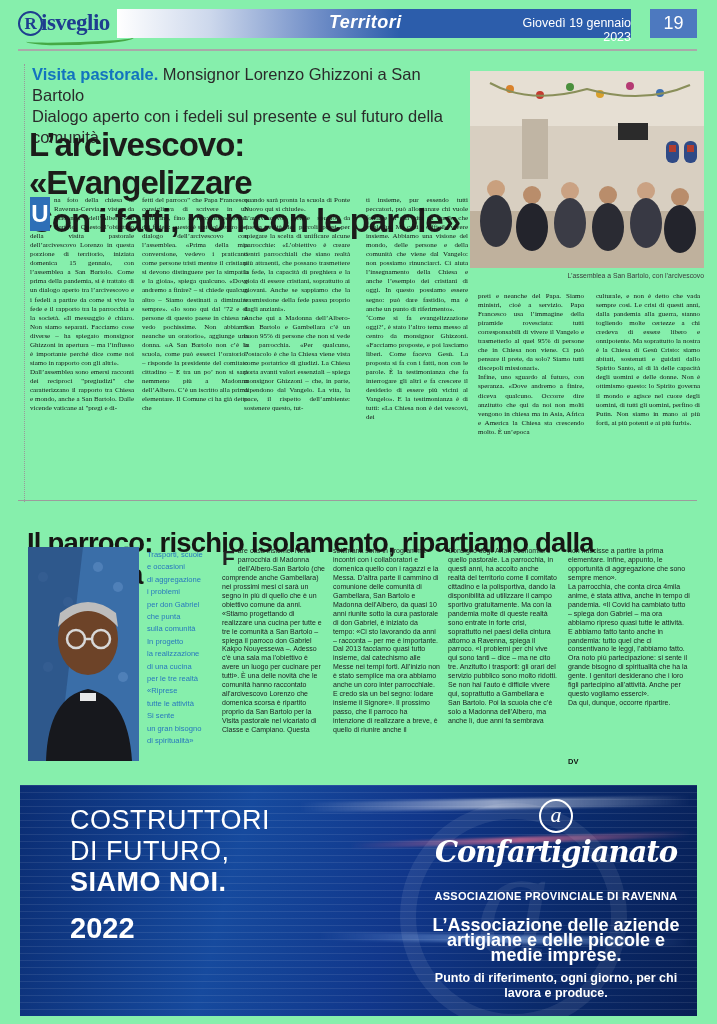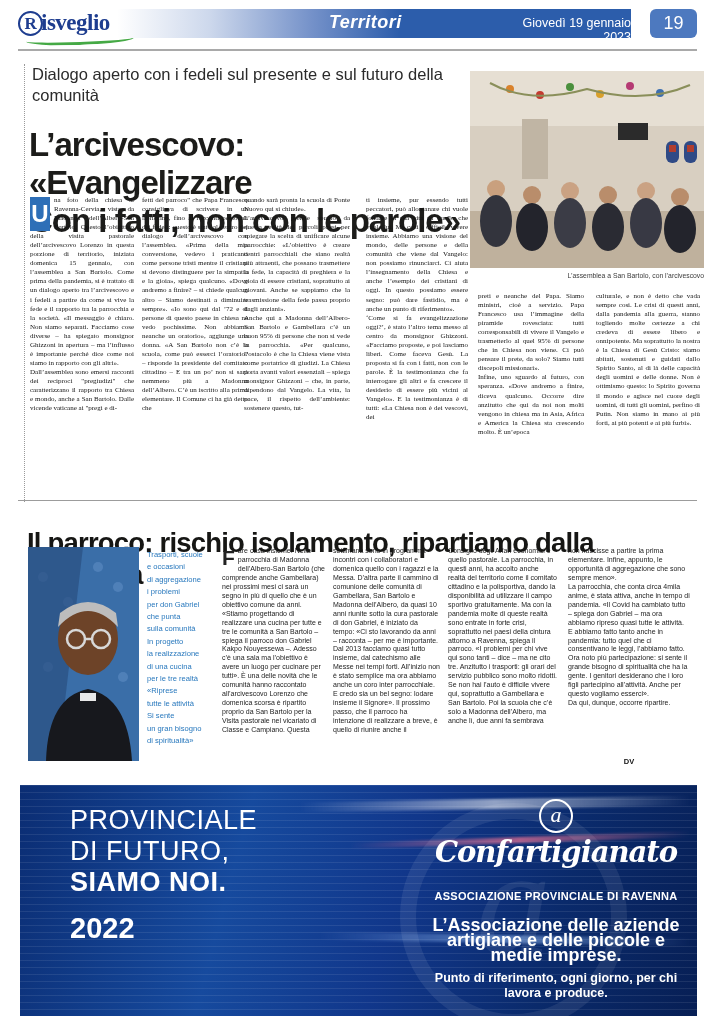--- a/index.html
+++ b/index.html
@@ -1,31 +1,31 @@
 <!DOCTYPE html>
 <html><head>
 <meta charset="utf-8">
 <style>
   html,body{margin:0;padding:0;background:#e9e9e9;}
-  .page{position:relative;width:717px;height:1024px;background:#ffffff;margin:0 auto;overflow:hidden;
+  .page{position:relative;width:717px;height:1024px;background:#86efac;margin:0 auto;overflow:hidden;
         font-family:"Liberation Sans",sans-serif;color:#1a1a1a;}
 
   
   .logo{position:absolute;left:18px;top:10px;width:120px;height:32px;}
   .logo-text{font-family:"Liberation Serif",serif;font-weight:700;font-size:23px;color:#1e3d8f;letter-spacing:-0.5px;}
   .logo-r{display:inline-block;border:2px solid #1e3d8f;border-radius:50%;width:21px;height:21px;line-height:21px;
           text-align:center;font-size:17px;margin-right:-2px;vertical-align:1px;}
   .logo-swoosh{position:absolute;left:8px;top:24px;width:108px;height:8px;border-bottom:3px solid #45a945;
                border-radius:50%;transform:rotate(-2deg);}
   .header-bar{position:absolute;left:117px;top:9px;width:514px;height:29px;
               background:linear-gradient(to right,#ffffff 0%,#cdd8ec 18%,#7491c9 38%,#2c5dab 55%,#2c5dab 100%);}
   .section-title{position:absolute;left:212px;top:3px;font-style:italic;font-weight:700;font-size:18px;color:#fff;letter-spacing:0.5px;}
   .header-date{position:absolute;left:382px;top:7px;font-size:12.5px;color:#fff;text-align:right;}
   .page-num{position:absolute;left:650px;top:9px;width:47px;height:29px;background:#4d79bf;color:#fff;
-            font-size:18px;text-align:center;line-height:29px;border-radius:6px;}
+            font-size:18px;text-align:center;line-height:29px;}
   .header-rule{position:absolute;left:18px;top:49px;width:679px;border-top:2px solid #a9a9a9;}
 
   
   .a1-dotted{position:absolute;left:24px;top:64px;height:438px;border-left:1px dotted #9a9a9a;}
   .kicker{position:absolute;left:32px;top:64px;width:430px;font-size:16.5px;line-height:21px;color:#2b2b2b;}
   .kicker-hl{color:#1273bf;font-weight:700;}
   .headline1{position:absolute;left:29px;top:104px;width:445px;font-size:33px;line-height:38px;font-weight:700;
              color:#1c1c1a;letter-spacing:-1px;}
   .headline1 span{display:block;}
   .photo1{position:absolute;left:470px;top:71px;width:234px;height:197px;overflow:hidden;background:#cfc6b8;}
@@ -48,21 +48,21 @@
   .photo2{position:absolute;left:28px;top:547px;width:111px;height:214px;overflow:hidden;background:#3a6ea8;}
   .standfirst{position:absolute;left:147px;top:549px;width:76px;font-size:7.6px;line-height:12.4px;
               color:#2878bd;white-space:pre-line;}
   .col2{position:absolute;top:547px;height:222px;font-size:7px;line-height:8.95px;color:#1b1b1b;
         white-space:pre-line;overflow:hidden;}
   .d1{left:222px;width:104px;}
   .d2{left:333px;width:108px;}
   .d3{left:448px;width:110px;}
   .d4{left:568px;width:122px;}
   .dropcap-f{float:left;font-weight:700;font-size:21px;line-height:19px;margin:1px 3px 0 0;color:#222;}
-  .byline{position:absolute;left:568px;top:757px;width:122px;text-align:center;font-size:7.5px;font-weight:700;color:#111;}
+  .byline{position:absolute;left:568px;top:757px;width:122px;text-align:left;font-size:7.5px;font-weight:700;color:#111;}
 
   
   .ad{position:absolute;left:20px;top:785px;width:677px;height:231px;overflow:hidden;color:#fff;
       background:linear-gradient(105deg,#0b2d73 0%,#164a9e 32%,#11378b 55%,#0a2a6b 78%,#071f55 100%);}
   .ad-lines{position:absolute;inset:0;opacity:0.14;
       background:repeating-linear-gradient(to bottom,rgba(255,255,255,0.6) 0 1px,transparent 1px 7px);}
   .ad-streak1{position:absolute;left:280px;top:14px;width:390px;height:10px;transform:rotate(-1deg);
       background:linear-gradient(to right,transparent,rgba(255,255,255,0.55),transparent);filter:blur(1px);}
   .ad-streak2{position:absolute;left:330px;top:52px;width:340px;height:6px;transform:rotate(-2deg);
       background:linear-gradient(to right,transparent,rgba(255,120,150,0.65),transparent);filter:blur(1px);}
@@ -99,20 +99,21 @@
   </div>
   <div class="header-bar">
     <span class="section-title">Territori</span>
     <span class="header-date">Giovedì 19 gennaio 2023</span>
   </div>
   <div class="page-num">19</div>
   <div class="header-rule"></div>
 
   <div class="a1-dotted"></div>
   <div class="kicker">
+    <div><span class="kicker-hl">Visita pastorale.</span><span> Monsignor Lorenzo Ghizzoni a San Bartolo</span></div>
     <div>Dialogo aperto con i fedeli sul presente e sul futuro della comunità</div>
   </div>
   <h1 class="headline1">
     <span>L’arcivescovo: «Evangelizzare</span>
     <span>Con i fatti, non con le parole»</span>
   </h1>
 
   <div class="photo1">
     <svg width="234" height="197" viewBox="0 0 234 197">
       <rect width="234" height="197" fill="#d8cfc1"></rect>
@@ -225,21 +226,21 @@
 
   <div class="ad">
     <div class="ad-lines"></div>
     <div class="ad-streak1"></div>
     <div class="ad-streak2"></div>
     <div class="ad-streak3"></div>
     <div class="ad-watermark">a</div>
 
     <div class="ad-left">
       <div class="ad-slogan">
-        <span>PROVINCIALE</span>
+        <span>COSTRUTTORI</span>
         <span>DI FUTURO,</span>
         <span class="bold">SIAMO NOI.</span>
       </div>
       <div class="ad-year">2022</div>
     </div>
 
     <div class="ad-right">
       <div><span class="ad-logo-a">a</span></div>
       <div class="ad-brand">Confartigianato</div>
       <div class="ad-brand-sub">ASSOCIAZIONE PROVINCIALE DI RAVENNA</div>

